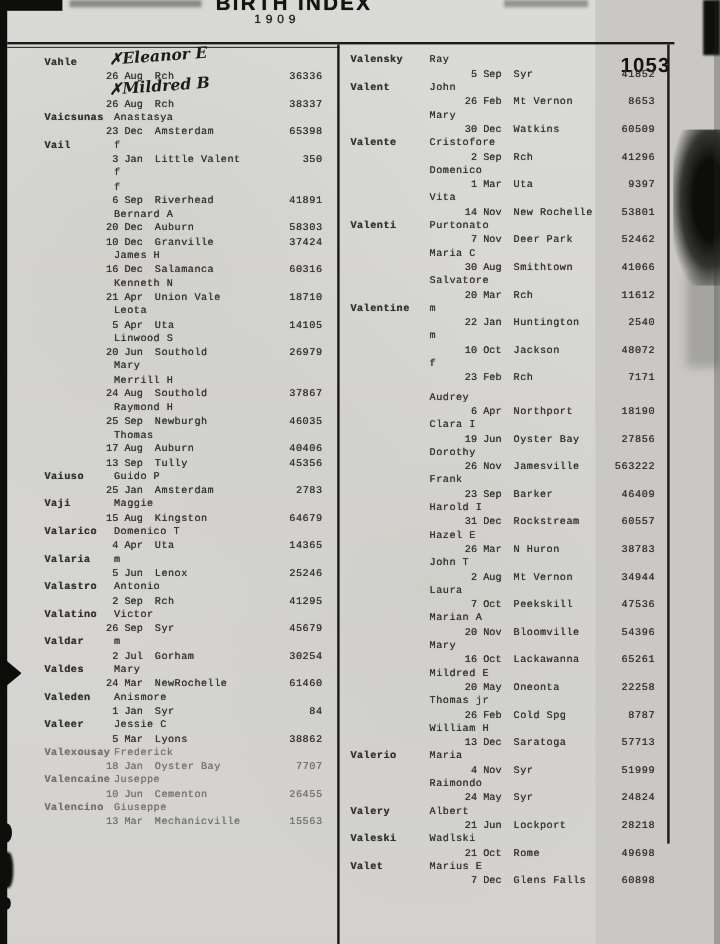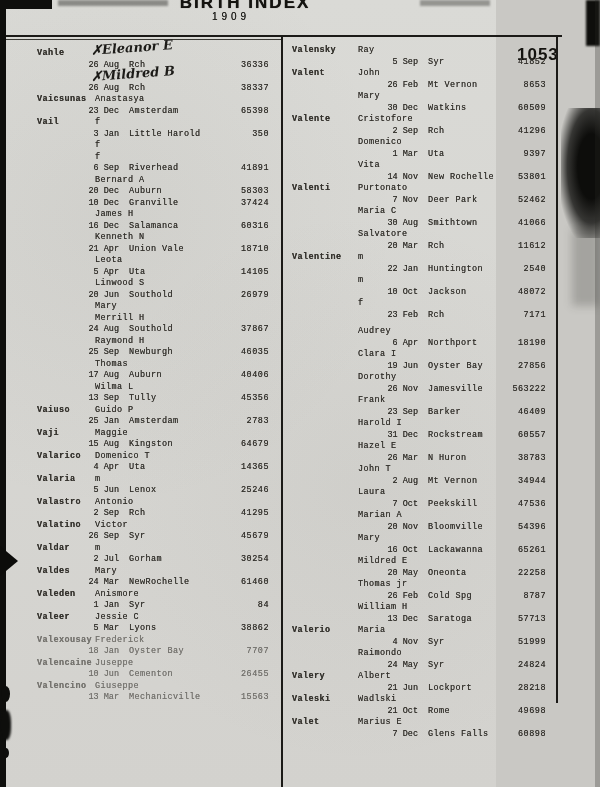--- a/index.html
+++ b/index.html
@@ -96,21 +96,21 @@
         <div class="line line2"><span class="date">26 Aug</span><span class="place">Rch</span><span class="number">36336</span></div>
         <div class="line line1"><span class="surname"></span><span class="handwritten">✗Mildred B</span></div>
         <div class="line line2"><span class="date">26 Aug</span><span class="place">Rch</span><span class="number">38337</span></div>
       </div>
       <div class="entry">
         <div class="line line1"><span class="surname">Vaicsunas</span><span class="given">Anastasya</span></div>
         <div class="line line2"><span class="date">23 Dec</span><span class="place">Amsterdam</span><span class="number">65398</span></div>
       </div>
       <div class="entry">
         <div class="line line1"><span class="surname">Vail</span><span class="given">f</span></div>
-        <div class="line line2"><span class="date">3 Jan</span><span class="place">Little Harold</span><span class="number">350</span></div>
+        <div class="line line2"><span class="date">3 Jan</span><span class="place">Little Valent</span><span class="number">350</span></div>
         <div class="line line1"><span class="surname"></span><span class="given">f</span></div>
         <div class="line line1"><span class="surname"></span><span class="given">f</span></div>
         <div class="line line2"><span class="date">6 Sep</span><span class="place">Riverhead</span><span class="number">41891</span></div>
         <div class="line line1"><span class="surname"></span><span class="given">Bernard A</span></div>
         <div class="line line2"><span class="date">20 Dec</span><span class="place">Auburn</span><span class="number">58303</span></div>
         <div class="line line2"><span class="date">10 Dec</span><span class="place">Granville</span><span class="number">37424</span></div>
         <div class="line line1"><span class="surname"></span><span class="given">James H</span></div>
         <div class="line line2"><span class="date">16 Dec</span><span class="place">Salamanca</span><span class="number">60316</span></div>
         <div class="line line1"><span class="surname"></span><span class="given">Kenneth N</span></div>
         <div class="line line2"><span class="date">21 Apr</span><span class="place">Union Vale</span><span class="number">18710</span></div>
@@ -118,21 +118,20 @@
         <div class="line line2"><span class="date">5 Apr</span><span class="place">Uta</span><span class="number">14105</span></div>
         <div class="line line1"><span class="surname"></span><span class="given">Linwood S</span></div>
         <div class="line line2"><span class="date">20 Jun</span><span class="place">Southold</span><span class="number">26979</span></div>
         <div class="line line1"><span class="surname"></span><span class="given">Mary</span></div>
         <div class="line line1"><span class="surname"></span><span class="given">Merrill H</span></div>
         <div class="line line2"><span class="date">24 Aug</span><span class="place">Southold</span><span class="number">37867</span></div>
         <div class="line line1"><span class="surname"></span><span class="given">Raymond H</span></div>
         <div class="line line2"><span class="date">25 Sep</span><span class="place">Newburgh</span><span class="number">46035</span></div>
         <div class="line line1"><span class="surname"></span><span class="given">Thomas</span></div>
         <div class="line line2"><span class="date">17 Aug</span><span class="place">Auburn</span><span class="number">40406</span></div>
-        <div class="line line1"><span class="surname"></span><span class="given">Wilma L</span></div>
         <div class="line line2"><span class="date">13 Sep</span><span class="place">Tully</span><span class="number">45356</span></div>
       </div>
       <div class="entry">
         <div class="line line1"><span class="surname">Vaiuso</span><span class="given">Guido P</span></div>
         <div class="line line2"><span class="date">25 Jan</span><span class="place">Amsterdam</span><span class="number">2783</span></div>
       </div>
       <div class="entry">
         <div class="line line1"><span class="surname">Vaji</span><span class="given">Maggie</span></div>
         <div class="line line2"><span class="date">15 Aug</span><span class="place">Kingston</span><span class="number">64679</span></div>
       </div>

